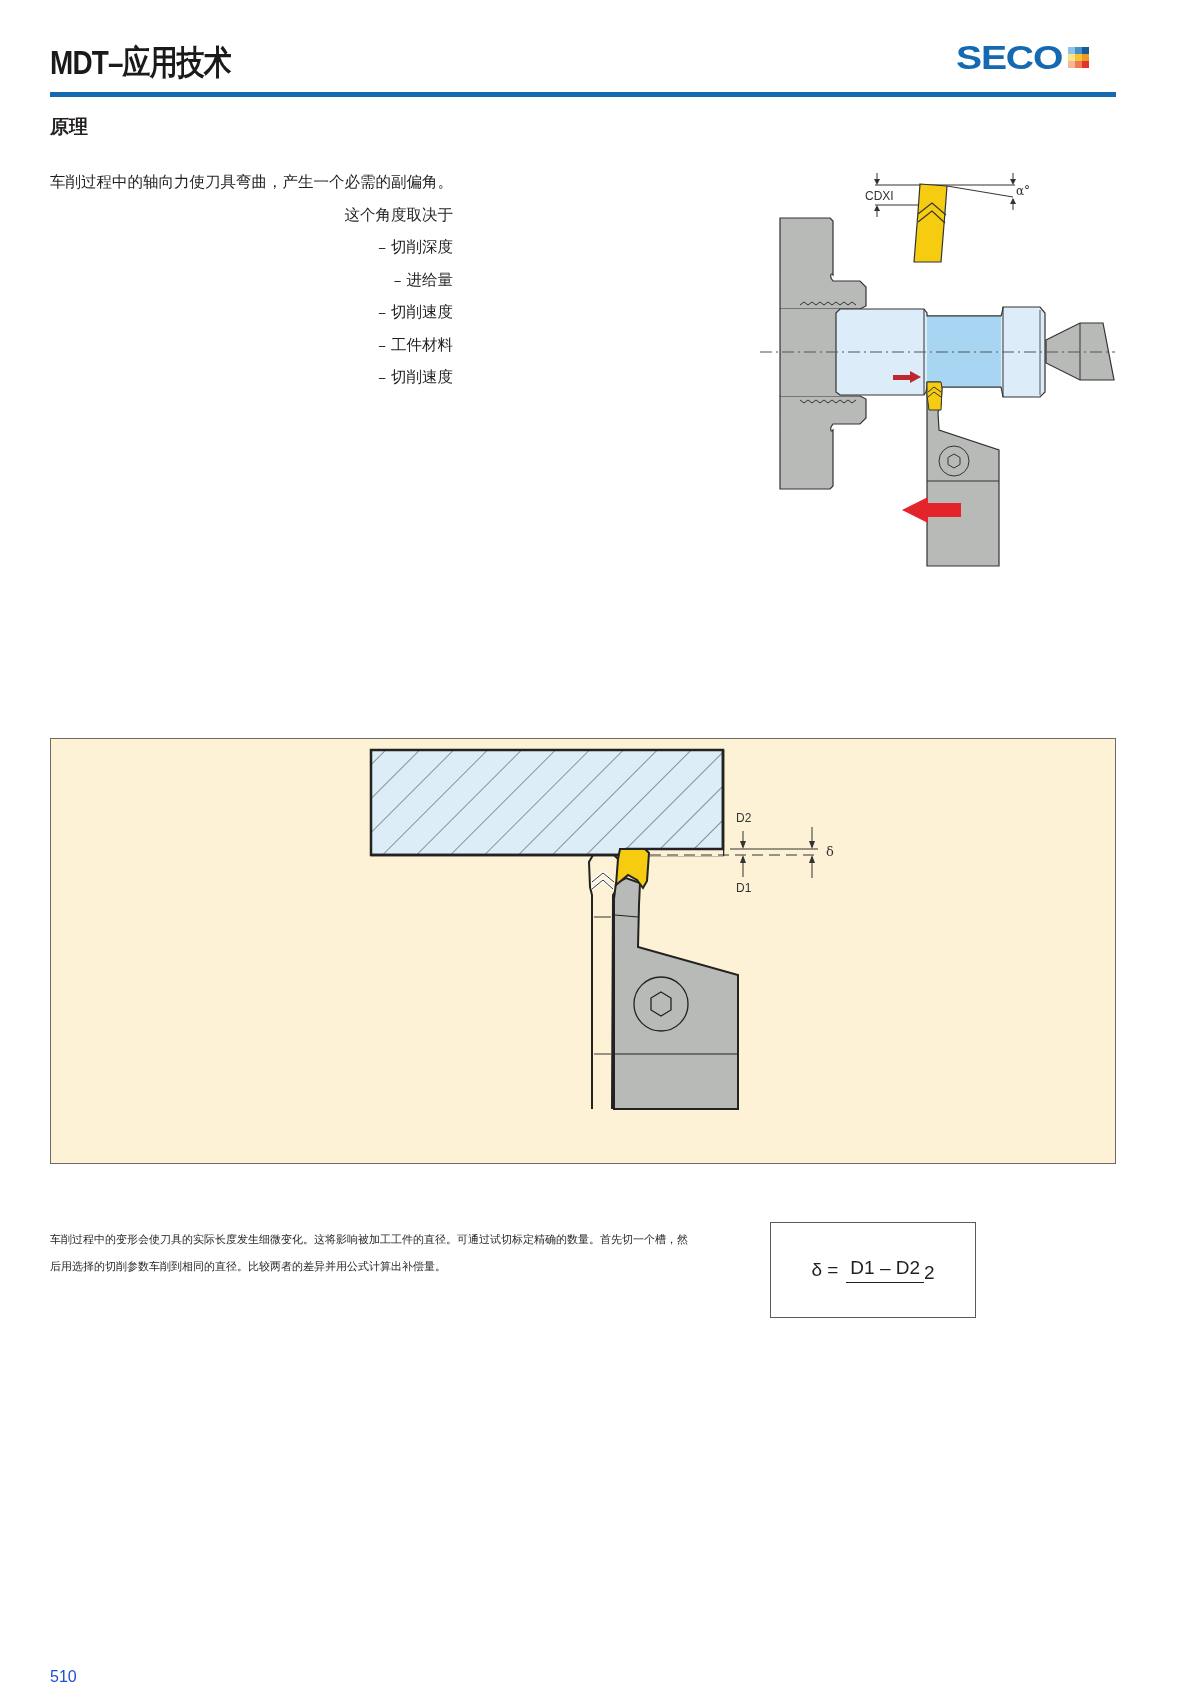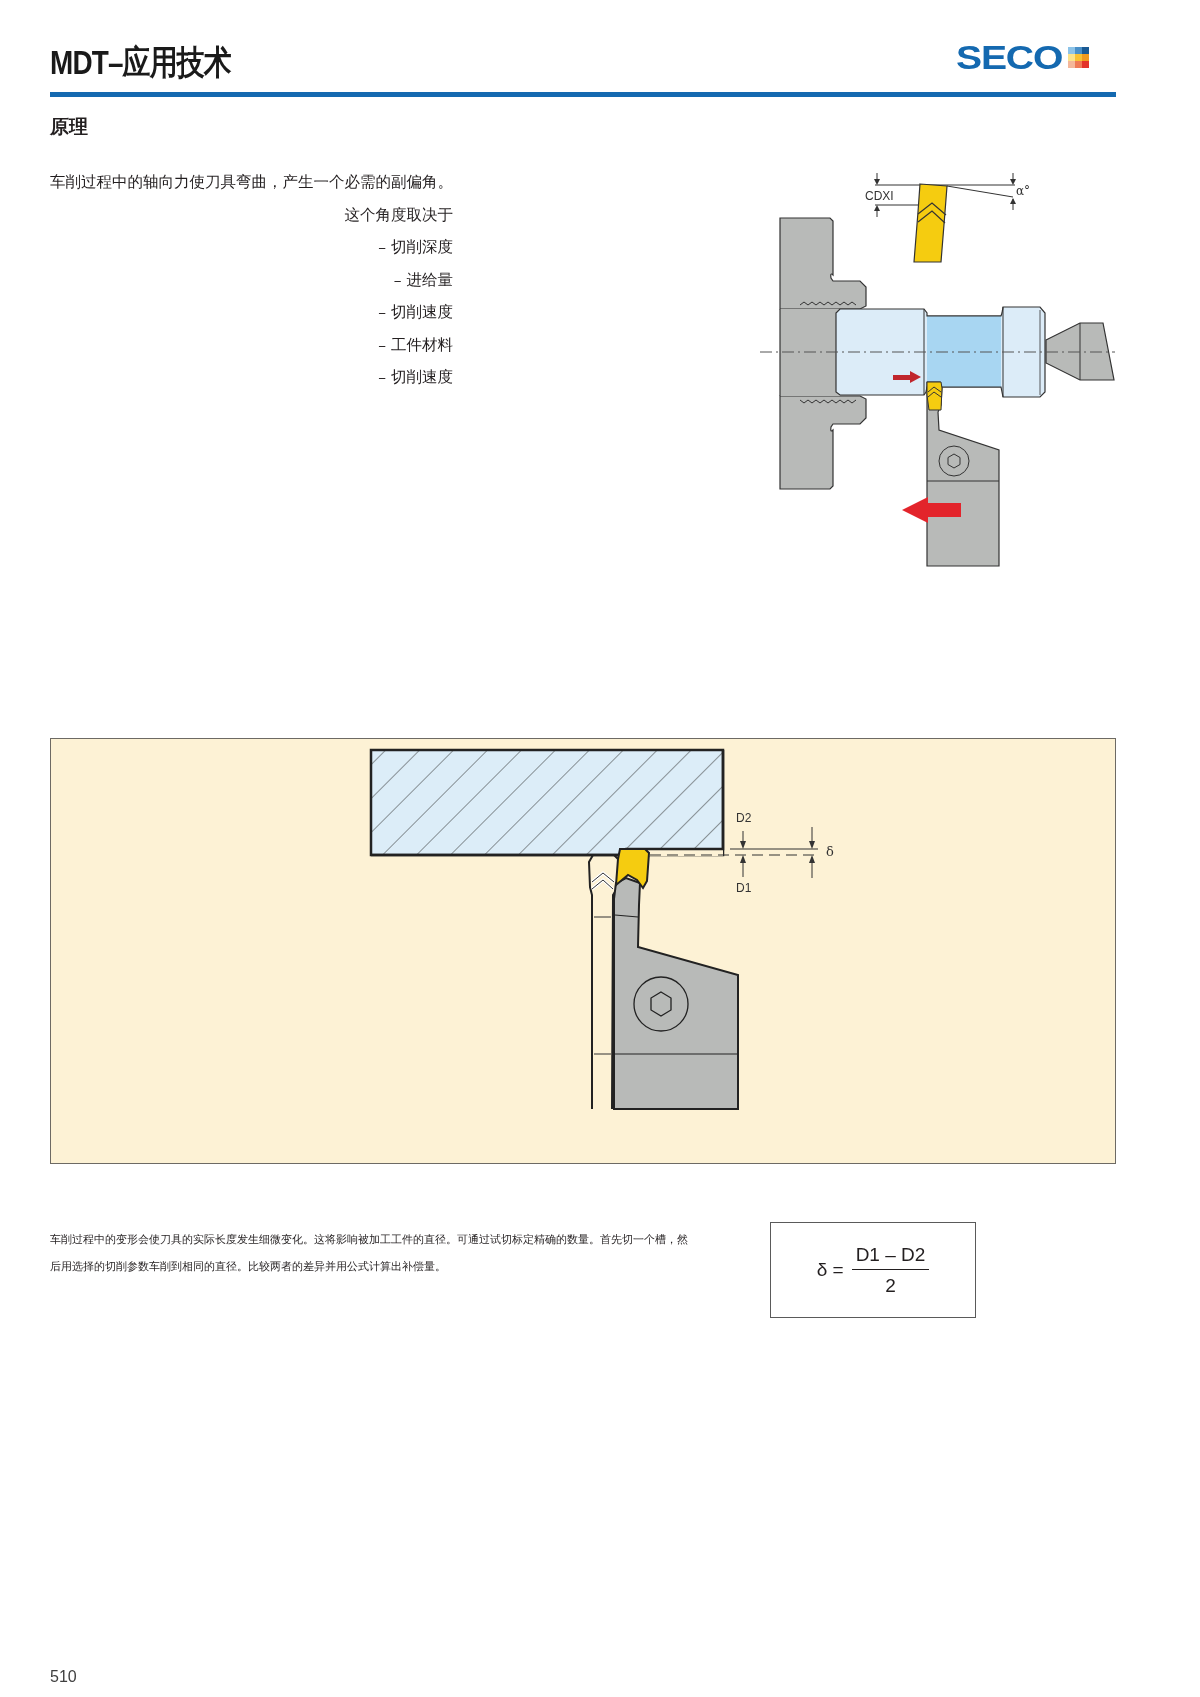--- a/index.html
+++ b/index.html
@@ -16,24 +16,24 @@
   .logo-grid { display: grid; grid-template-columns: repeat(3, 7px); grid-template-rows: repeat(3, 7px); gap: 0; margin-left: 6px; }
   .section-heading { left: 50px; top: 114px; font-family: "DejaVu Serif", serif; font-size: 19px; font-weight: bold; color: #231f20; }
   .intro { left: 50px; top: 166px; font-family: "DejaVu Serif", serif; font-size: 15.5px; line-height: 32.5px; color: #231f20; }
   .intro div { white-space: nowrap; text-align: right; }
   .diagram-top { left: 760px; top: 168px; width: 360px; height: 400px; }
   .panel { left: 50px; top: 738px; width: 1064px; height: 424px; background: #fdf2d5; border: 1.5px solid #6d6a64; }
   .diagram-bottom { left: 50px; top: 717px; width: 892px; height: 426px; margin-left: 36px; }
   .desc { left: 50px; top: 1226px; width: 640px; font-family: "DejaVu Serif", serif; font-size: 11px; line-height: 27px; color: #231f20; }
   .formula-box { left: 770px; top: 1222px; width: 204px; height: 94px; border: 1.5px solid #5a5a5a; background: #fff; }
   .formula { position: absolute; left: 0; top: 0; width: 100%; height: 100%; display: flex; align-items: center; justify-content: center; font-family: "Liberation Sans", sans-serif; font-size: 19px; color: #231f20; }
-  .frac { display: inline-flex; flex-direction: column; align-items: center; margin-left: 8px; }
+  .frac { display: inline-flex; flex-direction: row; align-items: center; margin-left: 8px; }
   .frac .num { padding: 0 4px 3px; border-bottom: 1.5px solid #231f20; }
   .frac .den { padding-top: 5px; }
-  .page-number { left: 50px; top: 1668px; font-family: "Liberation Sans", sans-serif; font-size: 16px; color: #404040; }
+  .page-number { left: 50px; top: 1668px; font-family: "Liberation Sans", sans-serif; font-size: 16px; color: #1d4ed8; }
 </style>
 </head>
 <body>
 
 <div class="abs page-title">MDT–应用技术</div>
 <div class="abs title-rule"></div>
 <div class="abs logo">
   <span class="logo-text">SECO</span>
   <span class="logo-grid">
     <span style="background:#8cc3e8"></span>

